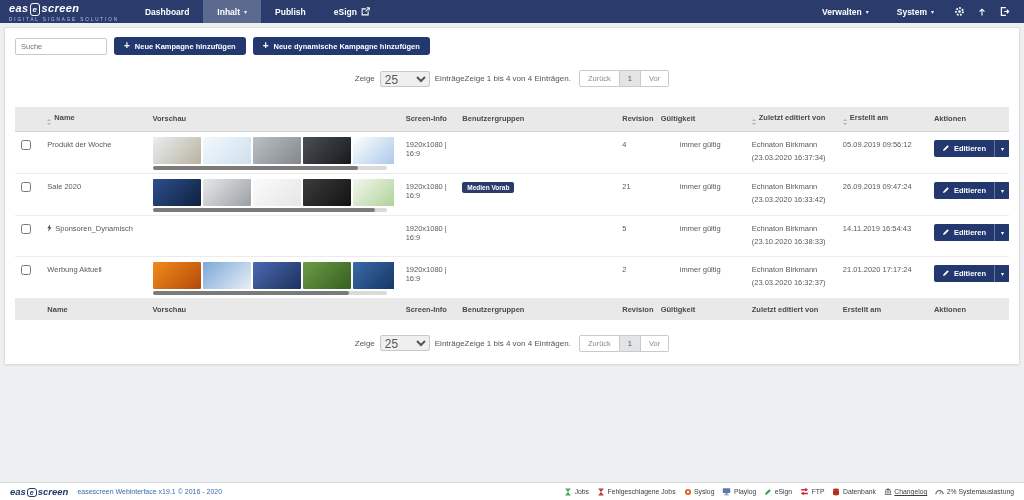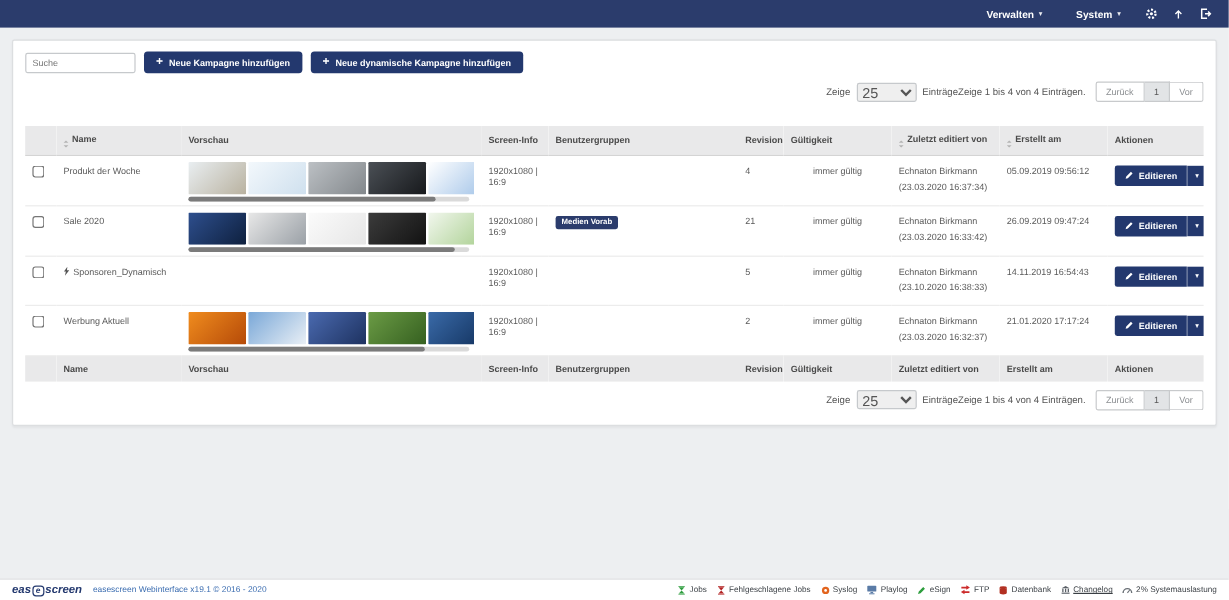--- a/index.html
+++ b/index.html
@@ -21,37 +21,37 @@
   .nav-left, .nav-right { display: flex; align-items: stretch; }
   .nav-right { margin-left: auto; align-items: center; padding-right: 8px;}
   .nav-item {
     display: flex; align-items: center; gap: 4px; padding: 0 14px;
     font-size: 8.5px; font-weight: bold; color: #fff; cursor: pointer; white-space: nowrap;
   }
   .nav-item.active { background: rgba(255,255,255,.24); }
   .caret { font-size: 6px; line-height: 1; opacity: .9; }
   .nav-icon-btn { padding: 0 6px; display: flex; align-items: center; cursor: pointer; }
   
-  .content { padding: 10px; }
+  .content { padding: 4px; }
   .panel {
     background: #fff; border: 1px solid #dcdee0; border-radius: 2px;
     padding: 9px 10px 12px 10px; box-shadow: 0 1px 2px rgba(0,0,0,.05);
   }
   .toolbar-row { display: flex; gap: 7px; align-items: center; }
   .search-input {
     width: 92px; height: 17px; border: 1px solid #c6c9cc; border-radius: 2px;
     font-size: 7.5px; padding: 0 5px; color: #555; font-family: inherit;
   }
   .btn-navy {
     background: #23386e; color: #fff; border: none; border-radius: 3px;
     height: 18px; padding: 0 10px; font-size: 7.5px; font-weight: bold;
     display: inline-flex; align-items: center; gap: 5px; cursor: pointer; font-family: inherit;
   }
   .plus { font-size: 10px; font-weight: bold; line-height: 1; }
-  .controls-row { display: flex; justify-content: flex-end; align-items: center; margin-top: 7px; }
+  .controls-row { display: flex; justify-content: center; align-items: center; margin-top: 15px; }
   .length-menu { display: flex; align-items: center; gap: 5px; color: #555; font-size: 8px; }
   .length-select { font-size: 12px; height: 16px; border: 1px solid #c6c9cc; border-radius: 2px; color: #555; width: 50px; font-family: inherit;}
   .pg-wrap { display: flex; align-items: center; gap: 8px; font-size: 8px; color: #555; }
   .pager { display: flex; }
   .pg-btn {
     border: 1px solid #c8cacc; background: #fff; color: #8a8d90; font-size: 7.5px;
     padding: 3px 8px; cursor: pointer; font-family: inherit;
   }
   .pg-btn + .pg-btn { border-left: none; }
   .pg-btn.current { background: #e2e4e6; color: #555; }
@@ -108,20 +108,45 @@
   .pf-version { font-size: 7px; color: #3a6cb0; }
   .pf-status { display: flex; align-items: center; gap: 8px; }
   .status-item { display: inline-flex; align-items: center; gap: 2.5px; font-size: 6.8px; color: #3a3f44; cursor: pointer; white-space: nowrap;}
   .status-item.link span { text-decoration: underline; }
   svg { display: block; }
 </style>
 </head>
 <body>
 
 <nav class="topbar">
+  <div class="logo-block">
+    <div class="logo-line"><span>eas</span><span class="logo-e">e</span><span>screen</span></div>
+    <div class="logo-tag">DIGITAL SIGNAGE SOLUTION</div>
+  </div>
+  <div class="nav-left">
+    <div class="nav-item">
+        <span>Dashboard</span>
+      </div>
+    <div class="nav-item active">
+        <span>Inhalt</span>
+        <span class="caret">▾</span>
+      </div>
+    <div class="nav-item">
+        <span>Publish</span>
+      </div>
+    <div class="nav-item">
+        <span>eSign</span>
+      <span>
+        <svg viewBox="0 0 12 12" width="9" height="9">
+            <path d="M6.5 2.5H1.5v8h8v-5" fill="none" stroke="#fff" stroke-width="1.4"></path>
+            <path d="M7.5 1h3.5v3.5M10.8 1.2L6 6" fill="none" stroke="#fff" stroke-width="1.4"></path>
+          </svg>
+      </span>
+    </div>
+  </div>
   <div class="nav-right">
     <div class="nav-item">
         <span>Verwalten</span>
         <span class="caret">▾</span>
       </div>
     <div class="nav-item">
         <span>System</span>
         <span class="caret">▾</span>
       </div>
     <div class="nav-icon-btn">

